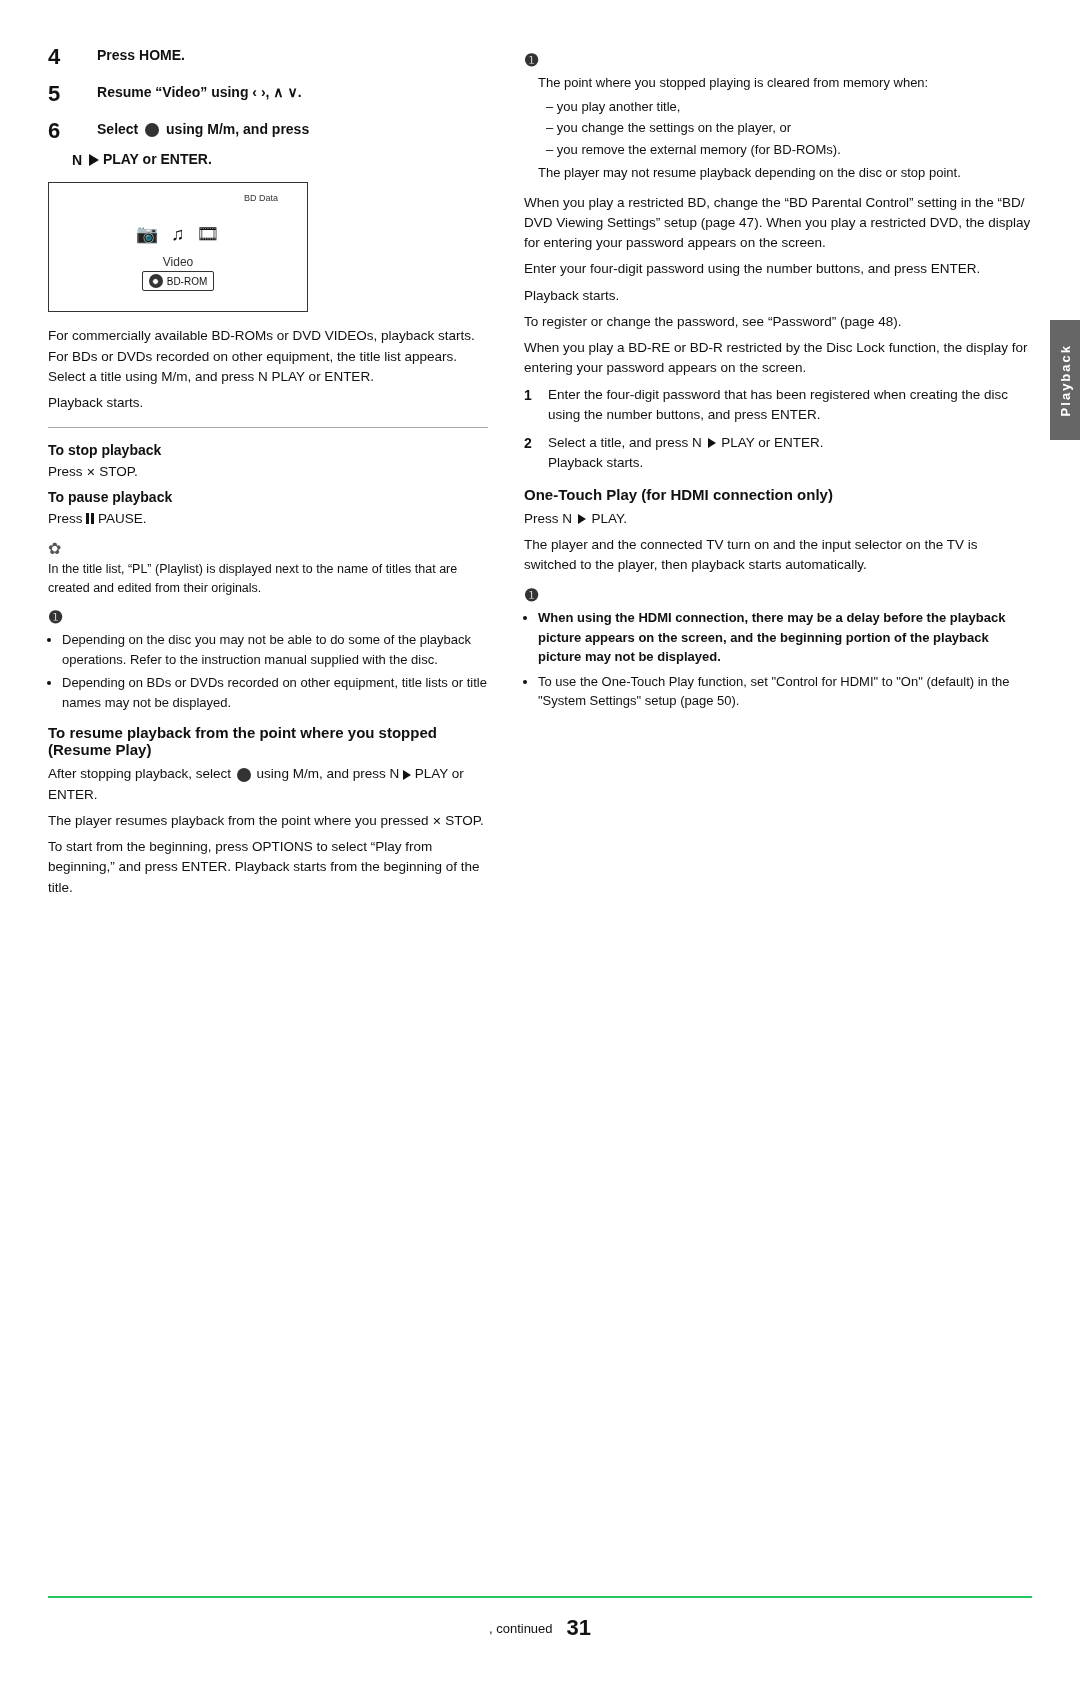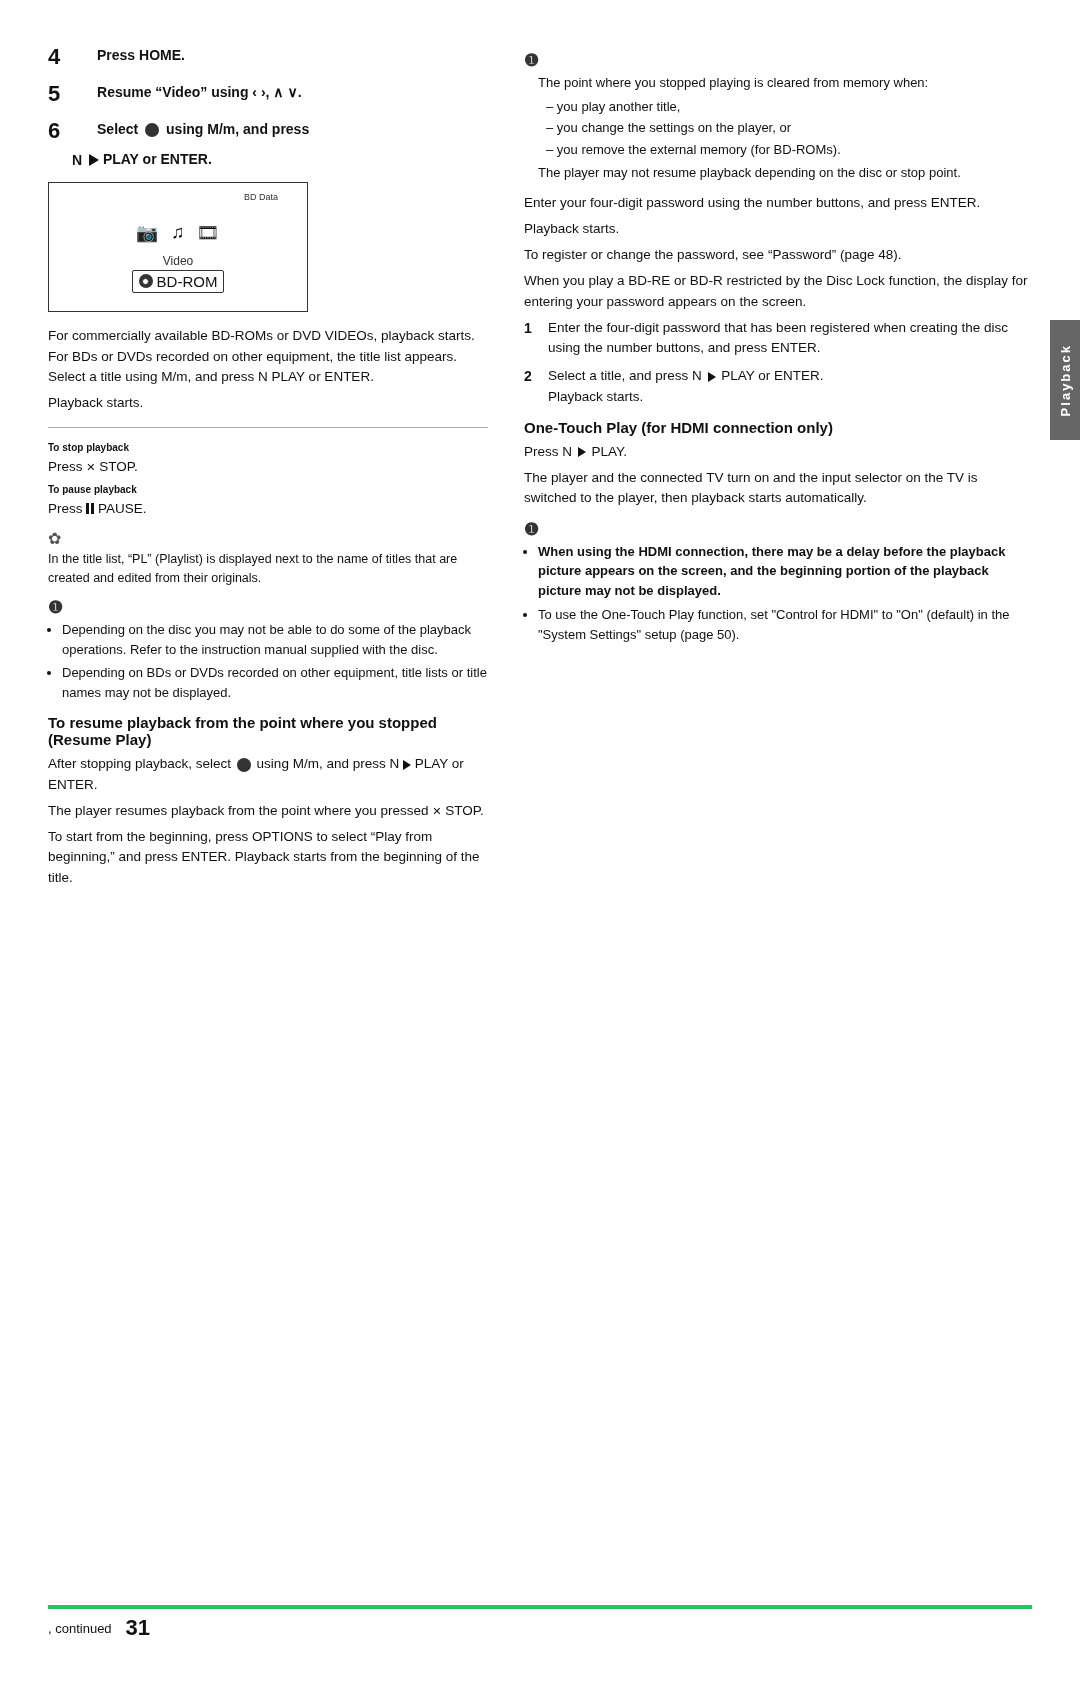--- a/index.html
+++ b/index.html
@@ -143,21 +143,21 @@
 
     p { margin-bottom: 6px; line-height: 1.5; font-size: 13.5px; }
 
     .divider {
       border: none;
       border-top: 1px solid #aaa;
       margin: 14px 0;
     }
 
     .section-title {
-      font-size: 10px;
+      font-size: 14px;
       font-weight: bold;
       margin-bottom: 4px;
     }
 
     .note-icon {
       font-size: 17px;
       font-weight: bold;
       color: #333;
       margin-bottom: 2px;
     }
@@ -207,25 +207,25 @@
 
     .num-label {
       font-weight: bold;
       font-size: 14px;
       min-width: 16px;
     }
 
     
     .footer {
       display: flex;
-      justify-content: flex-start;
+      justify-content: center;
       align-items: center;
       margin-top: 18px;
-      padding-top: 6px;
-      border-top: 4px solid #22c55e;
+      padding-top: 17px;
+      border-top: 2px solid #22c55e;
       font-size: 13px;
     }
 
     .footer-page {
       font-size: 22px;
       font-weight: bold;
       margin-left: 8px;
     }
 
     .footer-continued {
@@ -289,21 +289,21 @@
             <span class="film-sym">🎞</span>
           </div>
 
           <div class="video-row" style="margin-top:4px;display:flex;align-items:center;gap:10px;">
             <div style="display:flex;flex-direction:column;align-items:center;">
               <div style="font-size:12px;color:#333;margin-bottom:2px;">Video</div>
               <div class="selected-box">
                 <div class="circle-icon">
                   <div class="circle-inner"></div>
                 </div>
-                <span style="font-size:15px;">BD-ROM</span>
+                <span style="font-size:10px;">BD-ROM</span>
               </div>
             </div>
           </div>
         </div>
       </div>
 
       <p>For commercially available BD-ROMs or DVD VIDEOs, playback starts. For BDs or DVDs recorded on other equipment, the title list appears. Select a title using M/m, and press N  PLAY or ENTER.</p>
       <p>Playback starts.</p>
 
       <hr class="divider">
@@ -360,20 +360,21 @@
         <div class="note-icon">❶</div>
         <ul style="padding-left:14px;font-size:13px;list-style:none;">
           <li style="margin-bottom:4px;">The point where you stopped playing is cleared from memory when:</li>
           <li style="margin-bottom:2px;padding-left:8px;">– you play another title,</li>
           <li style="margin-bottom:2px;padding-left:8px;">– you change the settings on the player, or</li>
           <li style="margin-bottom:4px;padding-left:8px;">– you remove the external memory (for BD-ROMs).</li>
           <li>The player may not resume playback depending on the disc or stop point.</li>
         </ul>
       </div>
 
+      <p>When you play a restricted BD, change the “BD Parental Control” setting in the “BD/ DVD Viewing Settings” setup (page 47). When you play a restricted DVD, the display for entering your password appears on the screen.</p>
       <p>Enter your four-digit password using the number buttons, and press ENTER.</p>
       <p>Playback starts.</p>
       <p>To register or change the password, see “Password” (page 48).</p>
 
       <p>When you play a BD-RE or BD-R restricted by the Disc Lock function, the display for entering your password appears on the screen.</p>
 
       <ol class="numbered-list">
         <li>
           <span class="num-label">1</span>
           <span>Enter the four-digit password that has been registered when creating the disc using the number buttons, and press ENTER.</span>

